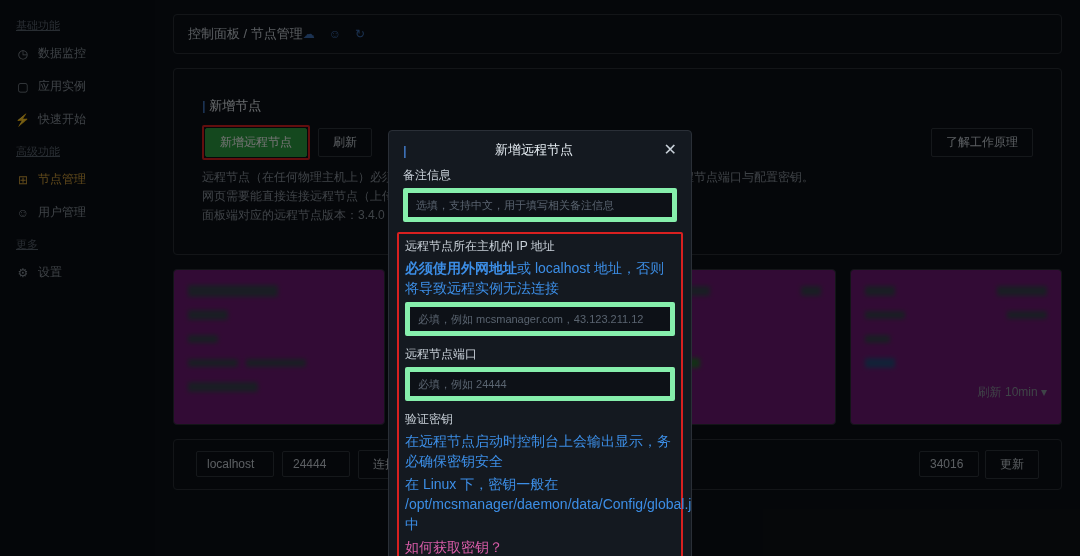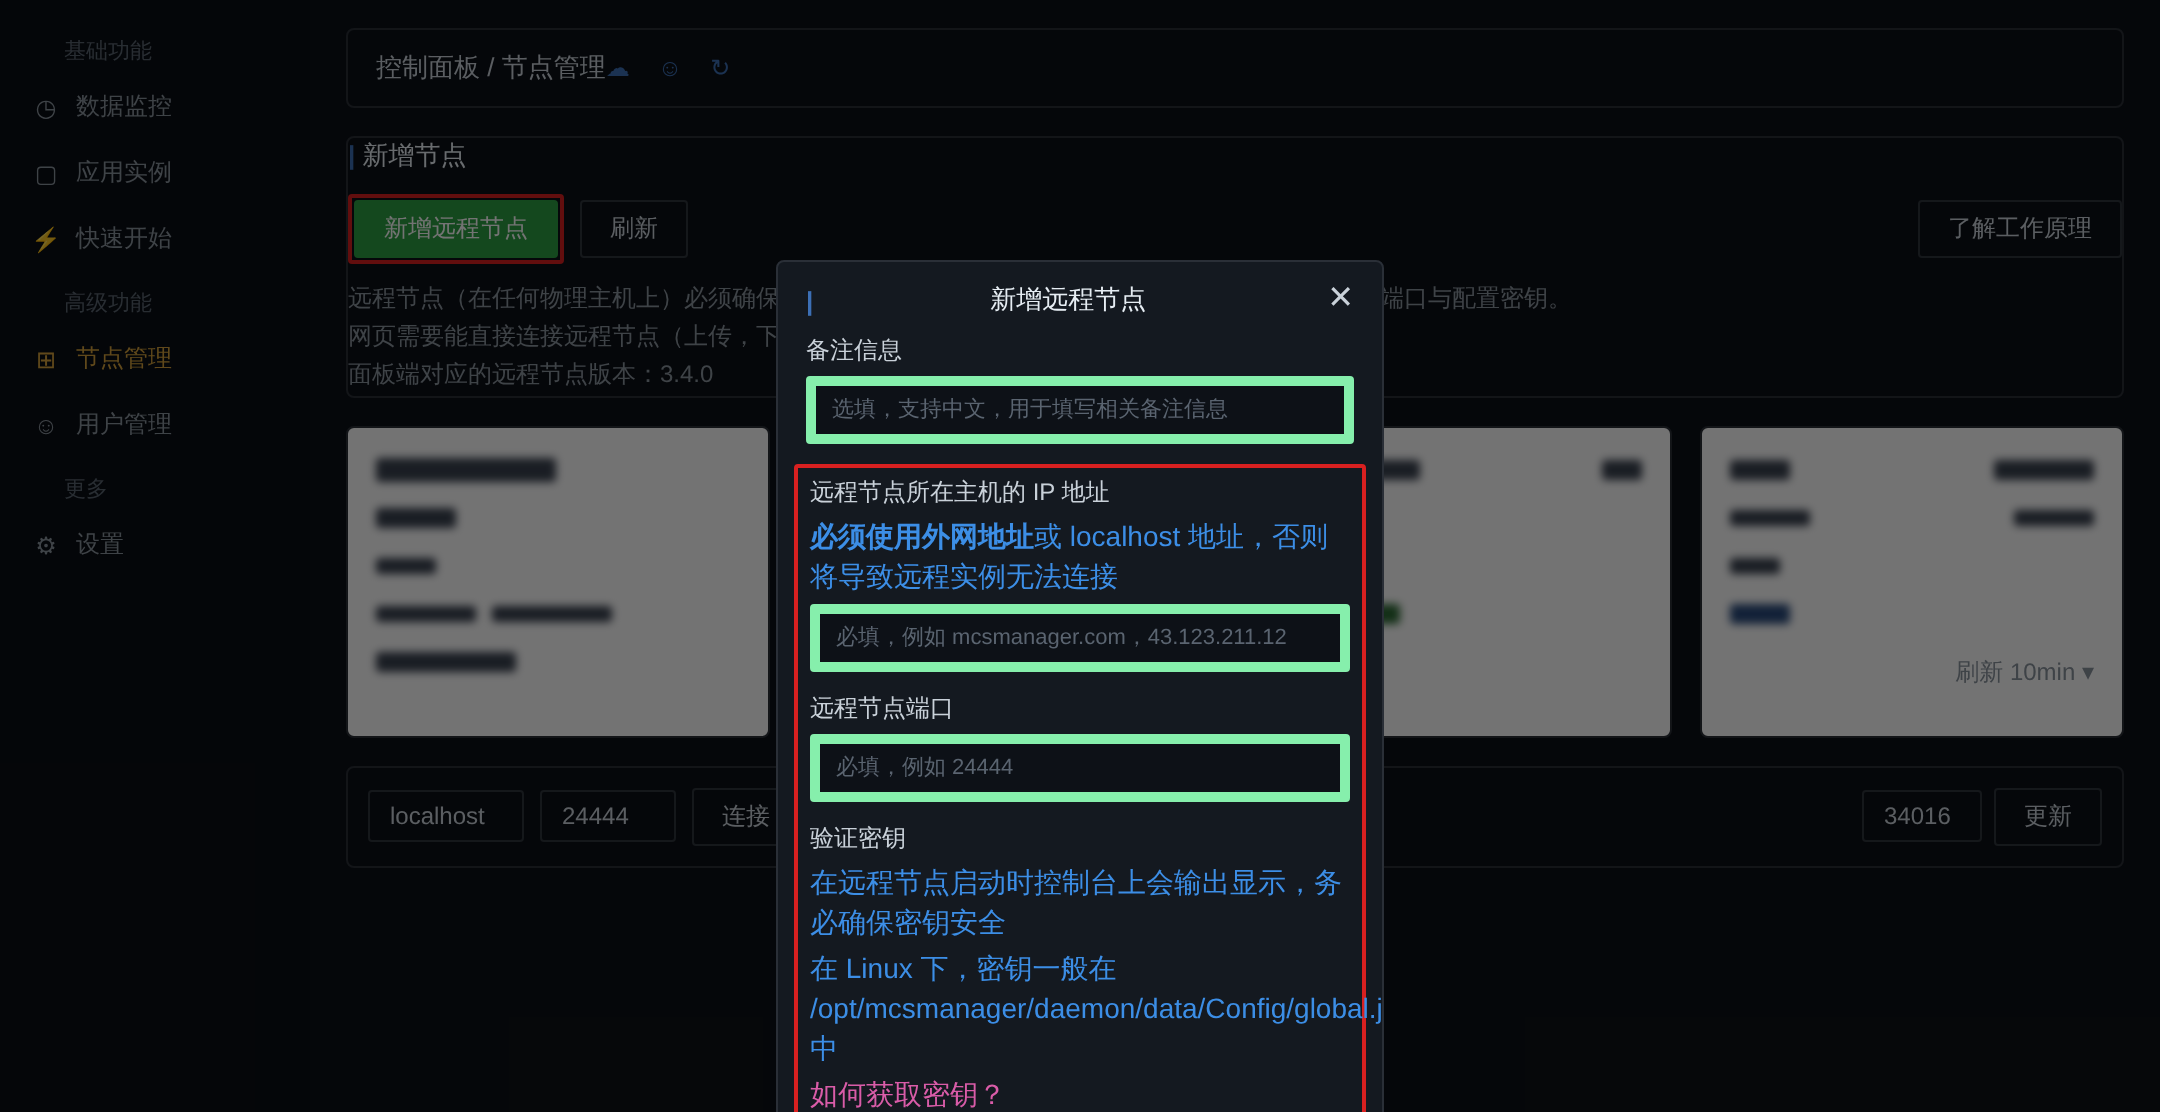--- a/index.html
+++ b/index.html
@@ -24,21 +24,22 @@
       font-family: monospace;
       font-weight: bold;
       font-size: 16px;
       color: #8b949e;
       letter-spacing: 1px;
       padding: 4px 16px 14px;
     }
     .sidebar-group-title {
       color: #5a6470;
       font-size: 11px;
-      padding: 8px 32px 4px;
+      padding: 8px 16px 4px;
+      text-decoration: underline;
     }
     .sidebar-item {
       display: flex;
       align-items: center;
       gap: 8px;
       padding: 8px 16px;
       color: #8b949e;
       cursor: pointer;
     }
     .sidebar-item.active { color: #d4a13c; }
@@ -56,21 +57,21 @@
       border-radius: 4px;
       padding: 10px 14px;
       margin-bottom: 14px;
     }
     .breadcrumb { color: #c9d1d9; font-size: 13px; }
     .header-icons { display: flex; gap: 14px; color: #3c6fb5; }
     .header-icons span { cursor: pointer; }
     .panel {
       border: 1px solid #2a2f37;
       border-radius: 4px;
-      padding: 0;
+      padding: 28px;
       margin-bottom: 14px;
     }
     .panel-title { color: #e6edf3; font-size: 13px; margin-bottom: 10px; }
     .panel-title::before { content: "| "; color: #3c6fb5; font-weight: bold; }
     .button-row { display: flex; gap: 8px; align-items: center; margin-bottom: 8px; }
     .btn {
       border: 1px solid #30363d;
       background: transparent;
       color: #c9d1d9;
       padding: 5px 14px;
@@ -86,21 +87,21 @@
       border-radius: 2px;
     }
     .btn-principle { margin-left: auto; }
     .help-text { color: #8b949e; line-height: 1.6; }
     .node-grid { display: flex; gap: 14px; margin-bottom: 14px; }
     .node-card {
       flex: 1;
       border: 1px solid #2a2f37;
       border-radius: 4px;
       padding: 14px;
-      background: #ffffff;
+      background: #701a75;
     }
     .blur-row { display: flex; align-items: center; height: 14px; margin-bottom: 10px; gap: 8px; }
     .blur-block { background: #3a4250; filter: blur(2px); border-radius: 2px; }
     .blur-green { background: #2b6933; height: 10px; width: 60px; filter: blur(2px); border-radius: 2px; }
     .blur-blue { background: #2a4a7c; height: 10px; width: 30px; filter: blur(2px); border-radius: 2px; }
     .node-footer-row { display: flex; gap: 8px; align-items: center; }
     .input-sm {
       background: #0d1117;
       border: 1px solid #30363d;
       color: #c9d1d9;
@@ -277,21 +278,21 @@
         <div class="blur-row">
             <div class="blur-blue"></div>
           </div>
         <div class="blur-row" style="margin-top:16px">
             <div style="flex:1"></div>
             <span style="color:#8b949e">刷新 <span>10min</span> ▾</span>
           </div>
       </div>
     </div>
 
-    <div class="panel" style="padding:10px 10px">
+    <div class="panel" style="padding:10px 22px">
       <div class="node-footer-row">
         <input class="input-sm" value="localhost" style="">
         <input class="input-sm" style="width: 68px;" value="24444">
         <button class="btn">连接</button>
         <div class="node-footer-right">
           <input class="input-sm" style="width: 60px;" value="34016">
           <button class="btn">更新</button>
         </div>
       </div>
     </div>

